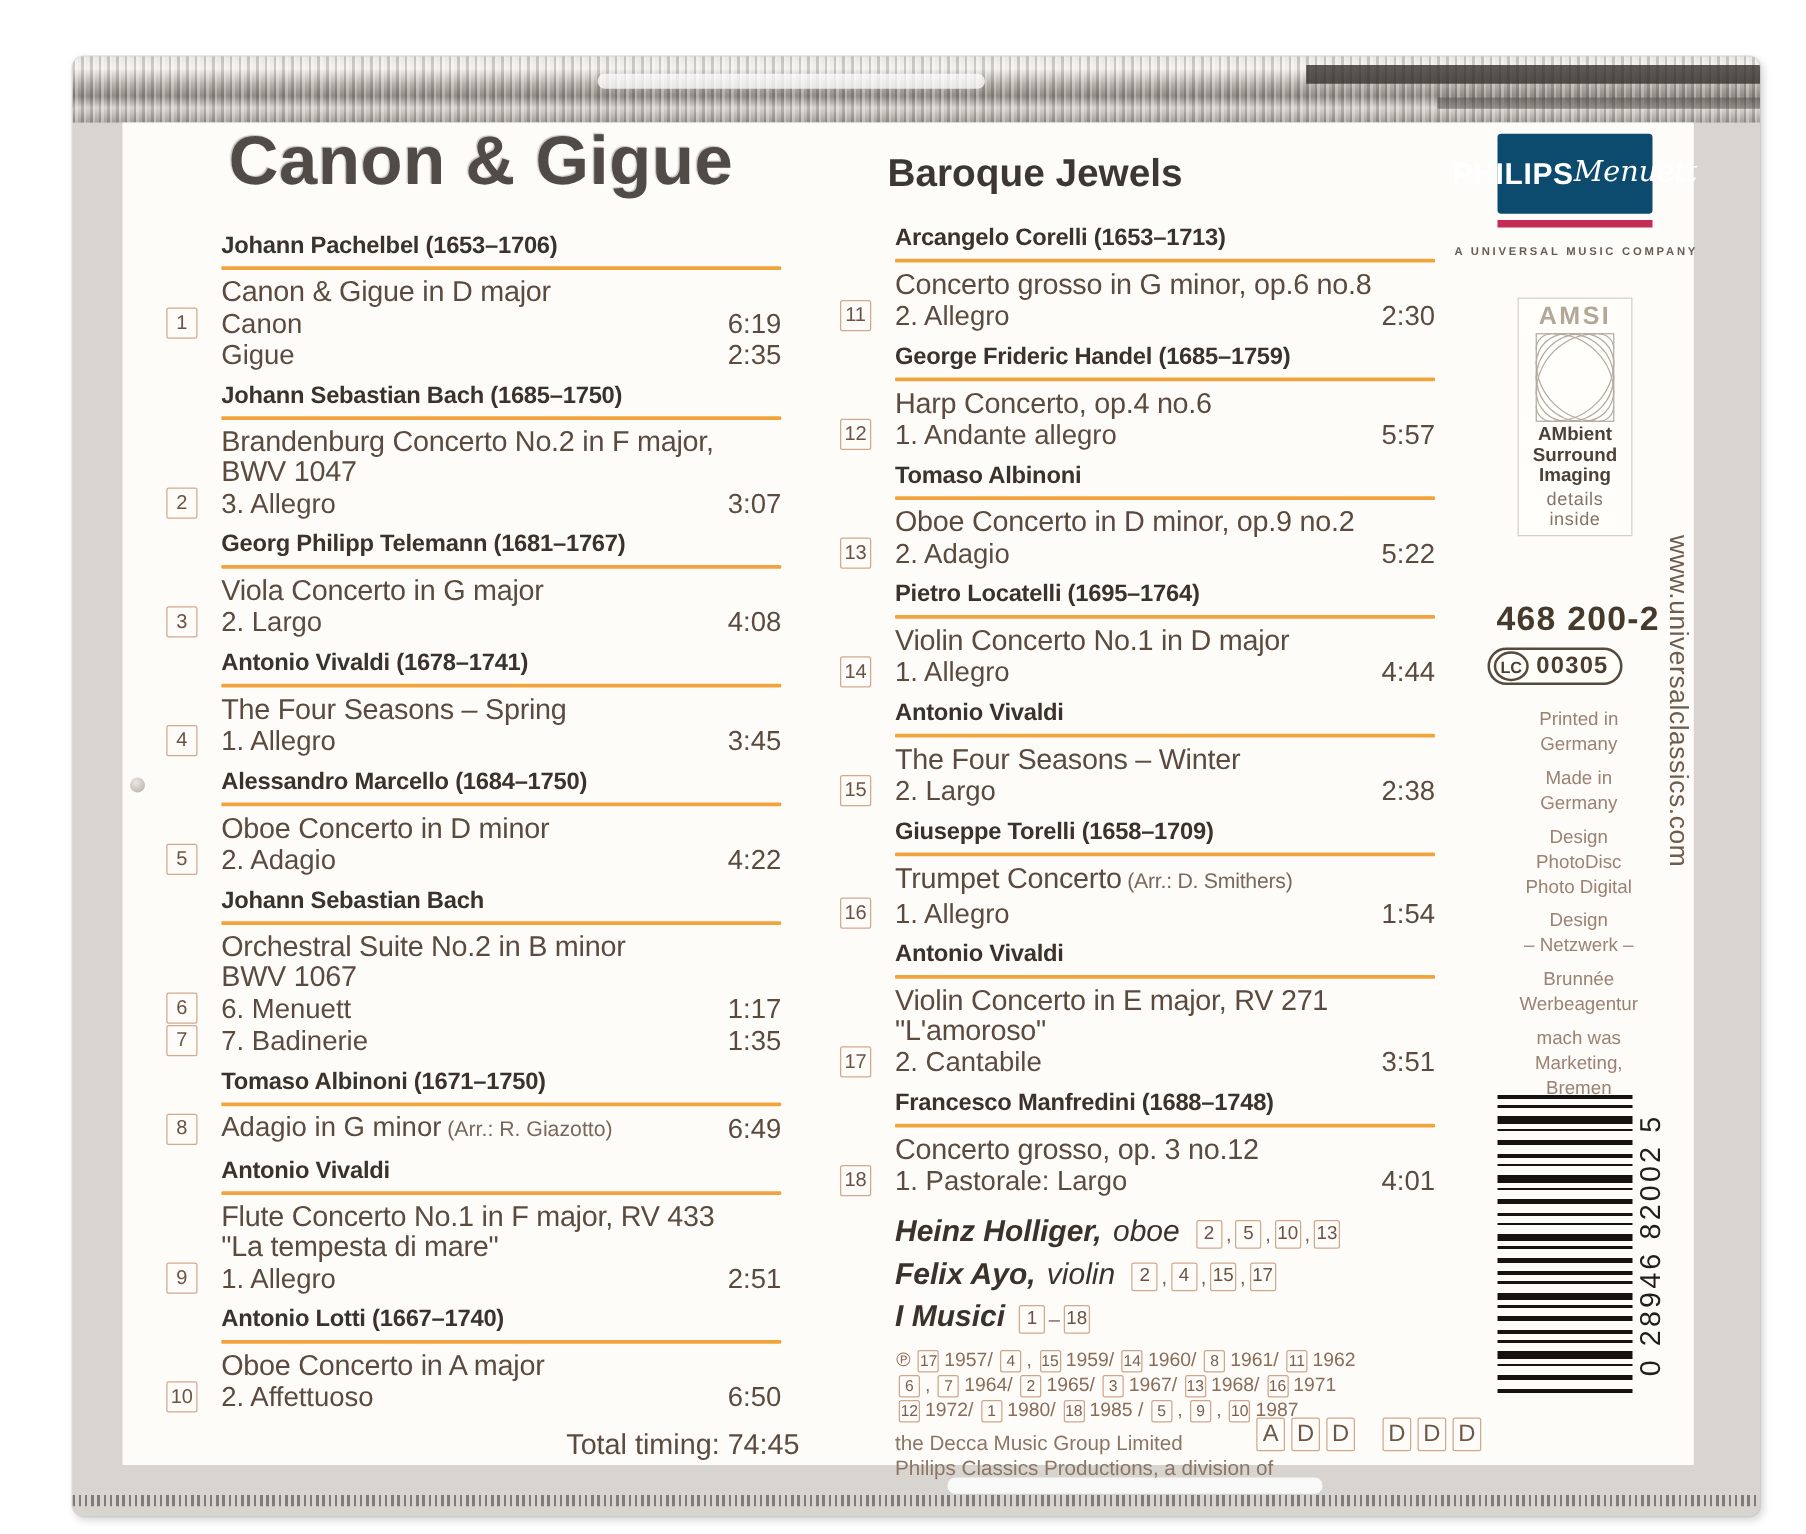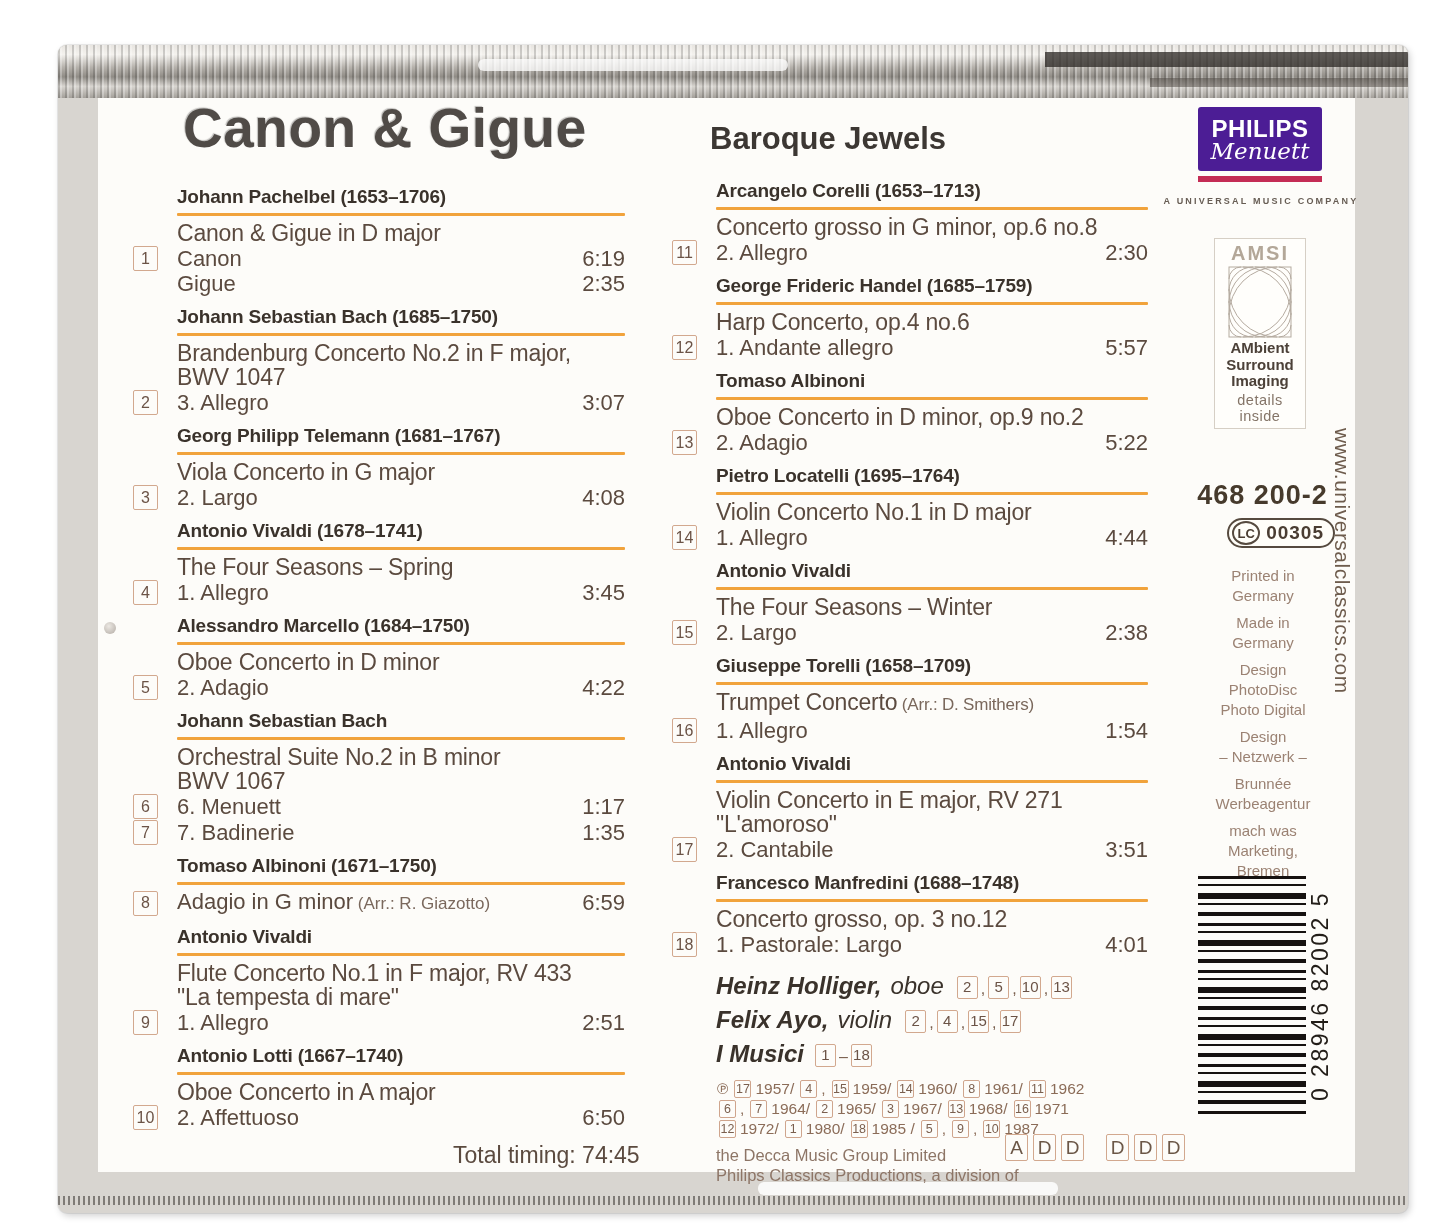--- a/index.html
+++ b/index.html
@@ -63,39 +63,39 @@
   .ptext{margin:0 3px 0 1px;}
   .labelblock{margin-top:6px;}
   .label-line{font-size:16.5px;color:#8d7566;line-height:20px;padding-left:44px;}
   
   #codes{position:absolute;left:1005px;top:1134px;display:flex;gap:22px;}
   .code-group{display:flex;gap:5px;}
   .cbox{width:23px;height:27px;display:flex;align-items:center;justify-content:center;
         border:1px solid #d2a88e;border-radius:2px;font-size:19px;color:#6b5747;box-sizing:border-box;}
   .total{position:absolute;left:453px;top:1142px;font-size:23px;color:#5b4a3f;}
   
-  .philips-box{position:absolute;left:1198px;top:107px;width:124px;height:64px;background:#4c1d95;
-    border-radius:3px;display:flex;flex-direction:column;align-items:center;justify-content:center;}
+  .philips-box{position:absolute;left:1198px;top:107px;width:124px;height:64px;background:#0c4a6e;
+    border-radius:3px;display:flex;flex-direction:row;align-items:center;justify-content:center;}
   .philips-brand{color:#fff;font-size:24px;font-weight:bold;letter-spacing:.5px;line-height:25px;}
   .philips-sub{color:#fff;font-size:23px;font-style:italic;font-family:"DejaVu Serif",serif;
                line-height:24px;margin-top:-2px;}
   .philips-bar{position:absolute;left:1198px;top:176px;width:124px;height:6px;background:#c42c55;}
   .philips-tagline{position:absolute;left:1155px;top:196px;width:212px;text-align:center;
     font-size:9px;letter-spacing:2.2px;color:#675d54;font-weight:bold;}
   .amsi{position:absolute;left:1214px;top:238px;width:92px;text-align:center;background:#fffefb;
         border:1px solid #d6cfc5;padding:3px 0 4px;box-sizing:border-box;}
   .amsi-name{font-size:20px;letter-spacing:2px;color:#b3a798;font-weight:bold;line-height:22px;}
   .amsi-pattern{display:block;margin:2px auto;}
   .amsi-lines{font-size:15px;font-weight:bold;color:#4c4138;line-height:16.5px;}
   .amsi-details{font-size:14.5px;color:#847467;margin-top:2px;letter-spacing:.5px;}
   .universal{position:absolute;left:1190px;top:404px;width:145px;text-align:center;color:#3e362c;}
   .uni-name{font-size:19px;font-weight:bold;letter-spacing:4px;line-height:20px;}
   .catalog{position:absolute;left:1190px;top:480px;width:145px;text-align:center;
            font-size:27px;font-weight:bold;color:#463a2c;letter-spacing:1px;}
-  .lc-wrap{position:absolute;left:1190px;top:518px;width:145px;text-align:right;}
+  .lc-wrap{position:absolute;left:1190px;top:518px;width:145px;text-align:left;}
   .lc-pill{display:inline-flex;align-items:center;border:2.5px solid #564a3f;border-radius:16px;
            padding:1px 9px 1px 3px;background:#fffef9;}
   .lc-circle{display:inline-flex;align-items:center;justify-content:center;border:2px solid #564a3f;
              border-radius:50%;width:24px;height:20px;font-size:13px;font-weight:bold;color:#4a3d32;margin-right:6px;}
   .lc-num{font-size:19px;font-weight:bold;color:#4a3d32;letter-spacing:1px;}
   #fineprint{position:absolute;left:1198px;top:566px;width:130px;text-align:center;
              font-size:15px;color:#9b8273;line-height:20px;}
   .fp-para{margin-bottom:7px;}
   .website{position:absolute;left:1330px;top:428px;height:505px;writing-mode:vertical-rl;
            font-size:21px;color:#6e5c4d;letter-spacing:.5px;}
@@ -221,21 +221,21 @@
           </div>
         </div>
         <div class="section">
           <div class="composer">Tomaso Albinoni (1671–1750)</div>
           <div class="rule"></div>
           <div class="track-row">
             <span class="tno">
               <span class="tbox">8</span>
             </span>
             <span class="ttitle">Adagio in G minor<span class="note"> (Arr.: R. Giazotto)</span></span>
-            <span class="ttime">6:59</span>
+            <span class="ttime">6:49</span>
           </div>
         </div>
         <div class="section">
           <div class="composer">Antonio Vivaldi</div>
           <div class="rule"></div>
           <div class="work-line">Flute Concerto No.1 in F major, RV 433</div>
           <div class="work-line">"La tempesta di mare"</div>
           <div class="track-row">
             <span class="tno">
               <span class="tbox">9</span>

